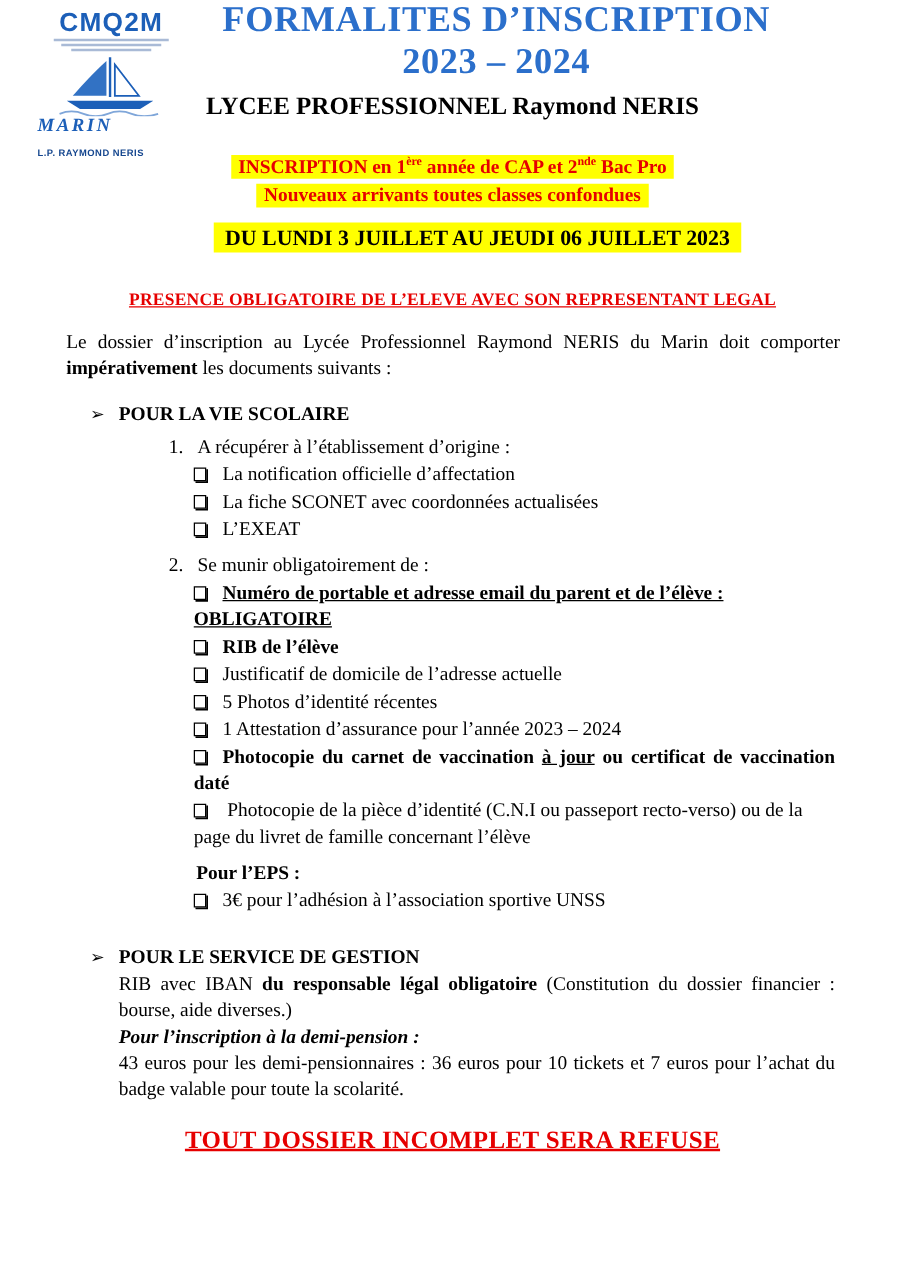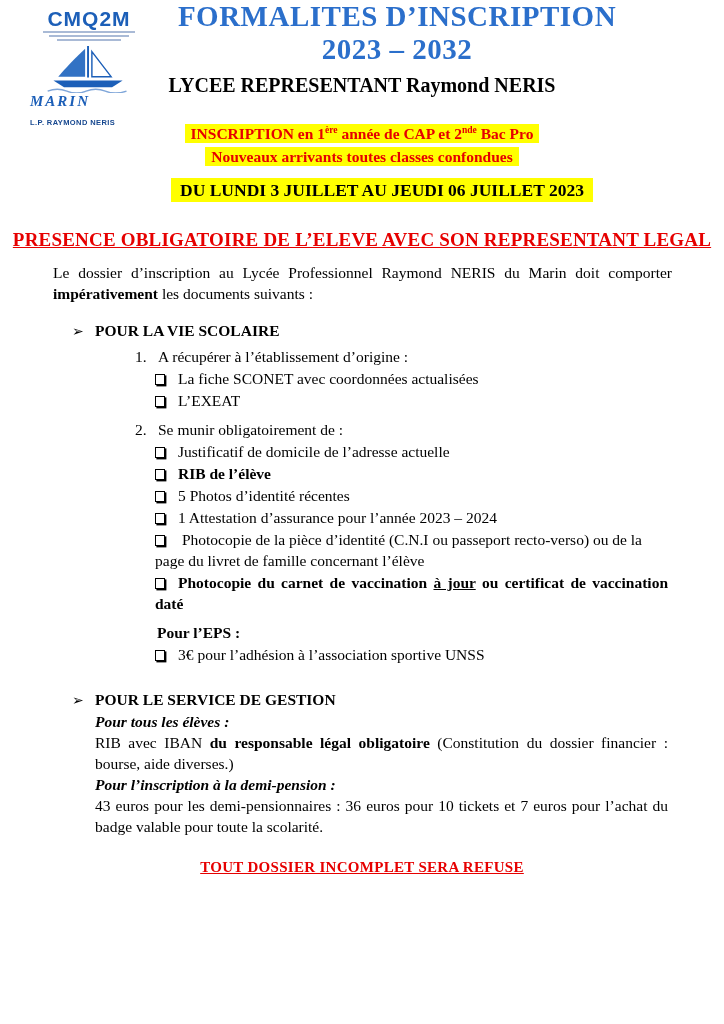--- a/index.html
+++ b/index.html
@@ -49,42 +49,42 @@
 
   
   .banner { margin-top:24px; text-align:center; }
   .banner-line { line-height:23px; }
   .banner-line .hl { font-size:15.5px;text-align:right; }
   sup { font-size:.62em; vertical-align:super; line-height:0; }
   .dates { margin-top:12px; text-align:center;padding-left:40px; }
   .dates .hl { font-size:17.5px; padding:2px 9px; }
 
   
-  .notice { margin-top:28px; text-align:center; font-size:19px; font-weight:bold; letter-spacing:.2px; }
+  .notice { margin-top:28px; text-align:center; font-size:14px; font-weight:bold; letter-spacing:.2px; }
   .intro { margin:12px 52px 0 53px; }
 
   
   .bullet-row { margin:16px 56px 0 72px; font-weight:bold; }
   .arrow { display:inline-block; width:23px; font-family:"DejaVu Sans", sans-serif; font-weight:normal; font-size:14px; }
   .num-row { margin:4px 56px 0 135px; font-weight:normal; }
   .num-row.mt { margin-top:8px; }
   .num { display:inline-block; width:23px; }
   .chk-item { margin:1px 56px 0 155px; }
   .chk {
     display:inline-block; width:10px; height:11px; border:1.3px solid #000;
     box-shadow:1.4px 1.4px 0 0 #000; margin-right:13px; vertical-align:-1px;
     background:#fff;
   }
   .eps-heading { margin:8px 56px 0 157px; font-weight:bold; }
   .gestion { margin-top:24px; }
   .sub { margin:0 56px 0 95px; }
 
   
   .footer {
-    margin-top:20px; text-align:center; font-size:15px; font-weight:bold;
+    margin-top:20px; text-align:center; font-size:20px; font-weight:bold;
     text-decoration:underline; letter-spacing:.3px;
   }
 </style>
 </head>
 <body>
 
 <div class="page">
 
   <div class="logo">
     <div class="logo-brand">CMQ2M</div>
@@ -100,23 +100,23 @@
       <path d="M8 39 L80 39 L69 46 L19 46 Z" fill="#1c5fb8"></path>
       <path d="M2 50 Q12 46 22 50 T42 50 T62 50 T84 50" stroke="#7fa6d9" stroke-width="1.5" fill="none"></path>
     </svg>
     <div class="logo-marin">MARIN</div>
     <div class="logo-lp">L.P. RAYMOND NERIS</div>
   </div>
 
   <header class="header">
     <div class="title-wrap">
       <div class="title-line">FORMALITES D’INSCRIPTION</div>
-      <div class="title-line">2023 – 2032</div>
+      <div class="title-line">2023 – 2024</div>
     </div>
-    <div class="subtitle">LYCEE REPRESENTANT Raymond NERIS</div>
+    <div class="subtitle">LYCEE PROFESSIONNEL Raymond NERIS</div>
   </header>
 
   <div class="banner">
     <div class="banner-line">
       <span class="hl red b">
         <span>INSCRIPTION en 1</span><sup>ère</sup><span> année de CAP et 2</span><sup>nde</sup><span> Bac Pro</span>
       </span>
     </div>
     <div class="banner-line">
       <span class="hl red b">Nouveaux arrivants toutes classes confondues</span>
@@ -133,43 +133,47 @@
 
   <section>
     <div class="bullet-row">
       <span class="arrow">➢</span><span>POUR LA VIE SCOLAIRE</span>
     </div>
 
     <div class="num-row">
       <span class="num">1.</span><span>A récupérer à l’établissement d’origine :</span>
     </div>
 
+    <div class="chk-item"><span class="chk"></span><span>La notification officielle d’affectation</span></div>
     <div class="chk-item"><span class="chk"></span><span>La fiche SCONET avec coordonnées actualisées</span></div>
     <div class="chk-item"><span class="chk"></span><span>L’EXEAT</span></div>
 
     <div class="num-row mt">
       <span class="num">2.</span><span>Se munir obligatoirement de :</span>
     </div>
 
+    <div class="chk-item">
+      <span class="chk"></span><span class="b u">Numéro de portable et adresse email du parent et de l’élève :</span><br>
+      <span class="b u">OBLIGATOIRE</span>
+    </div>
+    <div class="chk-item"><span class="chk"></span><span class="b">RIB de l’élève</span></div>
     <div class="chk-item"><span class="chk"></span><span>Justificatif de domicile de l’adresse actuelle</span></div>
-    <div class="chk-item"><span class="chk"></span><span class="b">RIB de l’élève</span></div>
     <div class="chk-item"><span class="chk"></span><span>5 Photos d’identité récentes</span></div>
     <div class="chk-item"><span class="chk"></span><span>1 Attestation d’assurance pour l’année 2023 – 2024</span></div>
+    <div class="chk-item just b"><span class="chk"></span><span>Photocopie du carnet de vaccination </span><span class="u">à jour</span><span> ou certificat de vaccination daté</span></div>
     <div class="chk-item"><span class="chk"></span><span> Photocopie de la pièce d’identité (C.N.I ou passeport recto-verso) ou de la page du livret de famille concernant l’élève</span></div>
-    <div class="chk-item just b"><span class="chk"></span><span>Photocopie du carnet de vaccination </span><span class="u">à jour</span><span> ou certificat de vaccination daté</span></div>
 
     <div class="eps-heading">Pour l’EPS :</div>
     <div class="chk-item"><span class="chk"></span><span>3€ pour l’adhésion à l’association sportive UNSS</span></div>
   </section>
 
   <section class="gestion">
     <div class="bullet-row">
       <span class="arrow">➢</span><span>POUR LE SERVICE DE GESTION</span>
     </div>
-    <div class="sub b i">Pour tous les élèves :</div>
     <p class="sub just"><span>RIB avec IBAN </span><span class="b">du responsable légal obligatoire</span><span> (Constitution du dossier financier : bourse, aide diverses.)</span></p>
     <div class="sub b i">Pour l’inscription à la demi-pension :</div>
     <p class="sub just">43 euros pour les demi-pensionnaires : 36 euros pour 10 tickets et 7 euros pour l’achat du badge valable pour toute la scolarité.</p>
   </section>
 
   <div class="footer red">TOUT DOSSIER INCOMPLET SERA REFUSE</div>
 
 </div>
 
 </body></html>

